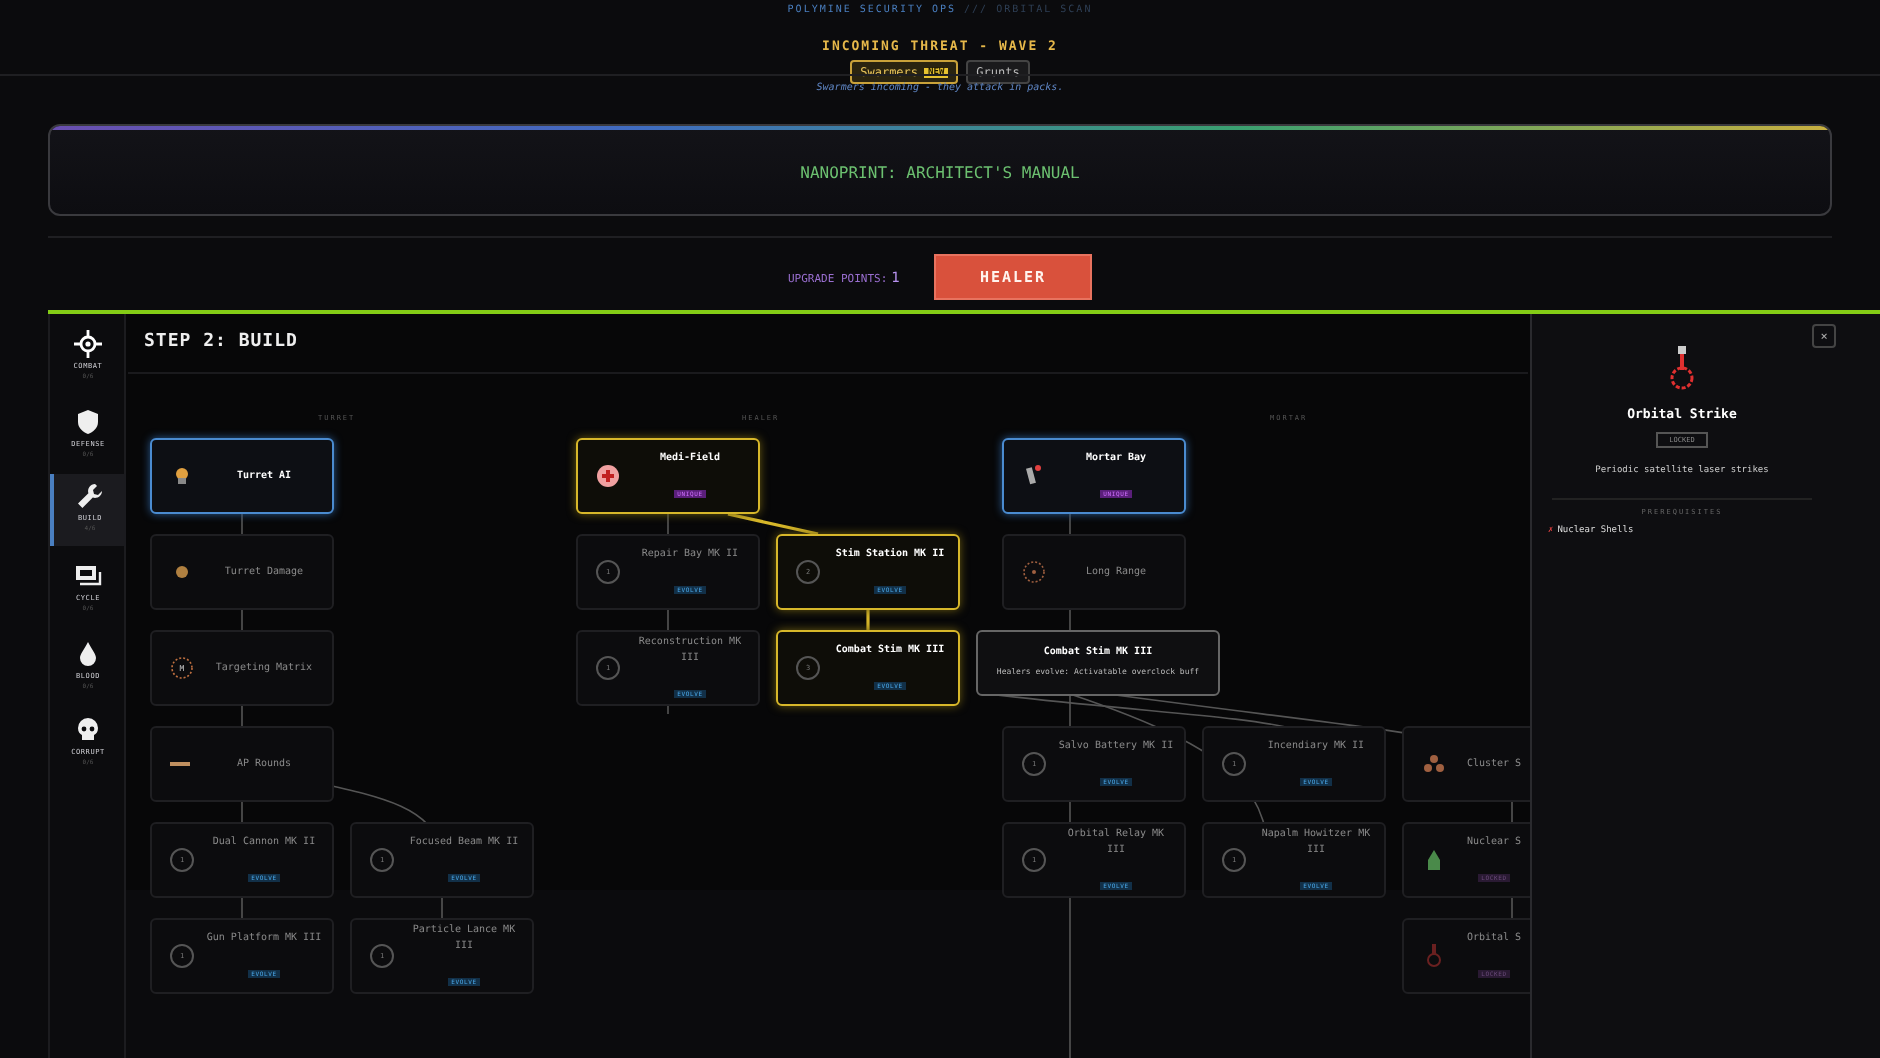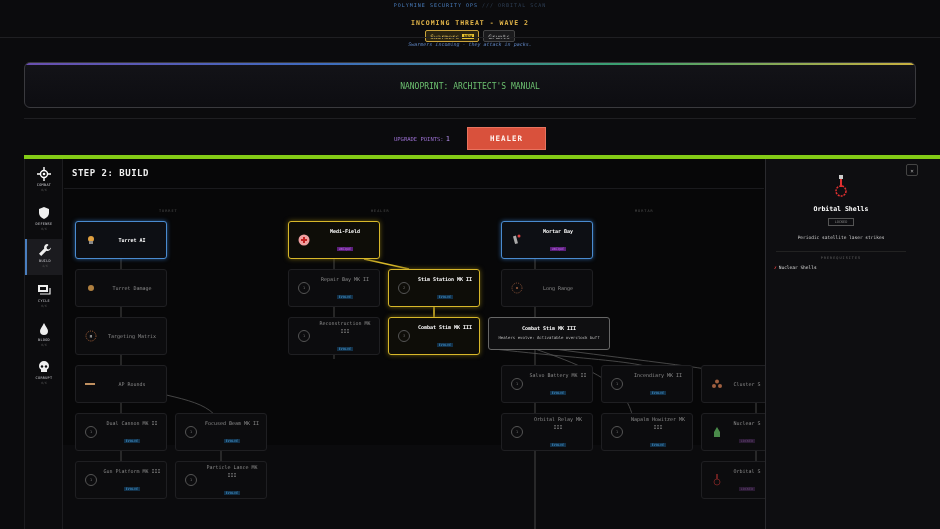--- a/index.html
+++ b/index.html
@@ -19,21 +19,21 @@
 
   .manual { position: absolute; left: 24px; top: 62px; width: 892px; height: 46px; border: 1px solid #3a3a3e; border-radius: 6px; background: linear-gradient(#131318, #0d0d11); overflow: hidden; }
   .manual .bar { position: absolute; left: 0; top: 0; width: 100%; height: 2px; background: linear-gradient(90deg, #6a4fb0, #3f6cc0, #3aa070, #c9b040); }
   .manual .title { position: absolute; left: 0; width: 100%; top: 19px; text-align: center; font-size: 8px; color: #6cc070; }
 
   .sep2 { position: absolute; left: 24px; top: 118px; width: 892px; height: 1px; background: #1f1f22; }
   .upoints { position: absolute; left: 394px; top: 135px; font-size: 5.5px; color: #9a6fd0; }
   .upoints b { color: #b892f0; font-size: 7px; font-weight: normal; margin-left: 2px; }
   .deploy { position: absolute; left: 467px; top: 127px; width: 79px; height: 23px; background: #d9513c; border: 1px solid #e8735f; color: #fff3ee; font-size: 7.5px; font-weight: bold; letter-spacing: 1px; display: flex; align-items: center; justify-content: center; cursor: pointer; }
 
-  .shell { position: absolute; left: 24px; top: 155px; width: 916px; height: 290px; background: #070708; border-top: 4px solid #84cc16; }
+  .shell { position: absolute; left: 24px; top: 155px; width: 916px; height: 290px; background: #070708; border-top: 2px solid #84cc16; }
   .side { position: absolute; left: 0; top: 0; width: 39px; height: 374px; background: #0c0c0e; border-right: 1px solid #1c1c1f; border-left: 1px solid #1c1c1f; }
   .side-item { position: absolute; left: 0; width: 38px; height: 36px; display: flex; flex-direction: column; align-items: center; justify-content: flex-start; padding-top: 4px; cursor: pointer; }
   .side-item.active { background: #1b1b1f; border-left: 2px solid #4a7fc0; }
   .side-item svg { width: 14px; height: 14px; }
   .side-item .lbl { font-size: 3.5px; color: #cfcfd4; margin-top: 2px; letter-spacing: .3px; }
   .side-item .cnt { font-size: 3px; color: #555; margin-top: 1px; }
 
   .main { position: absolute; left: 40px; top: 0; width: 700px; height: 374px; }
   .main .h { position: absolute; left: 8px; top: 9px; font-size: 9px; font-weight: bold; color: #eee; letter-spacing: .5px; }
   .main .hline { position: absolute; left: 0; top: 29px; width: 700px; height: 1px; background: #1a1a1d; }
@@ -358,21 +358,21 @@
     </div>
   </div>
 
   <div class="panel">
     <div class="close">×</div>
     <svg style="position:absolute;left:68px;top:16px" width="14" height="24" viewBox="0 0 14 24">
       <rect x="5" y="0" width="4" height="4" fill="#ccc"></rect>
       <rect x="6" y="4" width="2" height="8" fill="#e03030"></rect>
       <circle cx="7" cy="16" r="5" fill="none" stroke="#e03030" stroke-width="1.5" stroke-dasharray="2 1"></circle>
     </svg>
-    <div class="ttl">Orbital Shells</div>
+    <div class="ttl">Orbital Strike</div>
     <div class="lock">LOCKED</div>
     <div class="desc">Periodic satellite laser strikes</div>
     <div class="dv"></div>
     <div class="plbl">PREREQUISITES</div>
     <div class="preq">
       <span class="x">✗</span><span>Nuclear Shells</span>
     </div>
   </div>
 </div>
 

